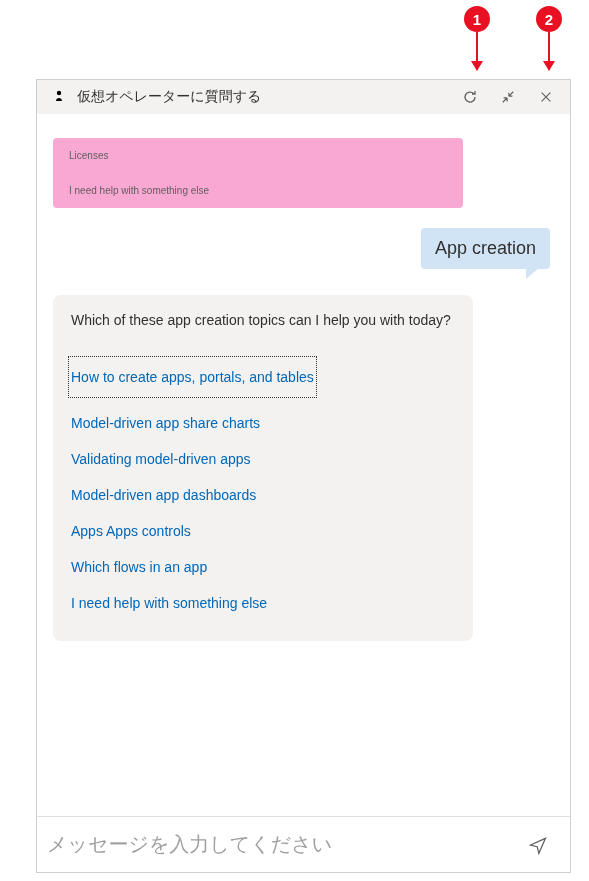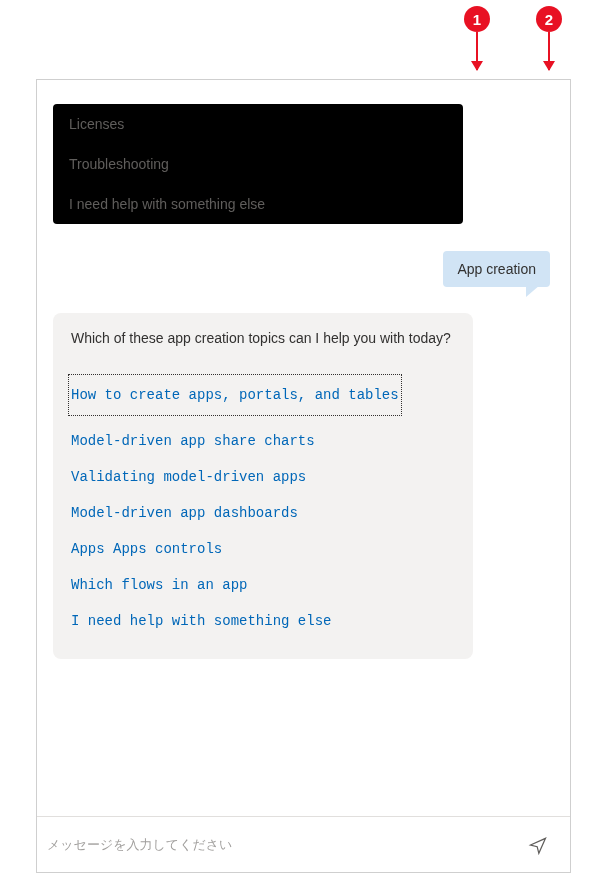--- a/index.html
+++ b/index.html
@@ -78,26 +78,26 @@
     }
     
     .chat-body::-webkit-scrollbar { width: 16px; }
     .chat-body::-webkit-scrollbar-track { background: #f3f2f1; }
     .chat-body::-webkit-scrollbar-thumb { background: #c8c6c4; }
     .chat-body::-webkit-scrollbar-button:single-button {
       background: #f3f2f1; height: 16px; display: block;
     }
 
     .bot-bubble {
-      background: #000000;
+      background: #f9a8d4;
       border-radius: 4px;
       padding: 12px 16px;
       max-width: 410px;
       margin-bottom: 20px;
-      font-size: 14px;
+      font-size: 10px;
       color: #323130;
     }
     .bot-bubble.topic-list { color: #605e5c; }
     .bot-bubble.topic-list .option {
       padding: 12px 0;
       color: #605e5c;
       cursor: pointer;
     }
     .bot-bubble.topic-list .option:first-child { padding-top: 0; }
     .bot-bubble.topic-list .option:last-child { padding-bottom: 0; }
@@ -106,23 +106,22 @@
       display: flex;
       justify-content: flex-end;
       margin-bottom: 26px;
       padding-right: 4px;
     }
     .user-bubble {
       background: #d1e4f5;
       color: #323130;
       padding: 10px 14px;
       border-radius: 4px;
-      font-size: 14px;
+      font-size: 18px;
       position: relative;
-      margin-top: 7px;
     }
     .user-bubble::after {
       content: '';
       position: absolute;
       right: 10px; bottom: -10px;
       border-left: 0 solid transparent;
       border-right: 14px solid transparent;
       border-top: 12px solid #d1e4f5;
     }
 
@@ -138,36 +137,36 @@
     .bot-answer .link-option {
       color: #0067b8;
       padding: 10px 0;
       cursor: pointer;
     }
     .bot-answer .link-option.focused {
       outline: 1px dotted #323130;
       outline-offset: 2px;
       display: inline-block;
     }
-    .link-row { padding: 10px 0; font-family: Liberation Mono, monospace; }
+    .link-row { padding: 10px 0; }
     .link-row:first-of-type { padding-top: 0; }
 
     .input-bar {
       border-top: 1px solid #e1dfdd;
       height: 56px;
       display: flex;
       align-items: center;
       padding: 0 16px 0 10px;
       gap: 8px;
     }
     .input-bar input {
       flex: 1;
       border: none;
       outline: none;
-      font-size: 13px;
+      font-size: 20px;
       font-family: inherit;
       color: #14532d;
       background: transparent;
     }
     .input-bar input::placeholder { color: #a19f9d; }
     .send-btn {
       width: 32px; height: 32px;
       display: flex; align-items: center; justify-content: center;
       color: #605e5c;
       cursor: pointer;
@@ -175,25 +174,49 @@
   </style>
 </head>
 <body>
 
 <div id="callout1" class="callout">1</div>
 <div id="arrow1" class="callout-arrow"></div>
 <div id="callout2" class="callout">2</div>
 <div id="arrow2" class="callout-arrow"></div>
 
 <div class="panel">
+  <div class="header">
+    <span>
+      <svg width="16" height="16" viewBox="0 0 16 16">
+          <circle cx="8" cy="5" r="2.2"></circle>
+          <path d="M8 7.2v1.2M5 13c0-2 1.5-3 3-3s3 1 3 3"></path>
+          <path d="M4.5 5h-1M12.5 5h-1"></path>
+        </svg>
+    </span>
+    <span class="header-title">仮想オペレーターに質問する</span>
+    <span class="header-icon">
+      <svg width="16" height="16" viewBox="0 0 16 16">
+          <path d="M13 8a5 5 0 1 1-1.5-3.5M13 2v3h-3"></path>
+        </svg>
+    </span>
+    <span class="header-icon">
+      <svg width="14" height="14" viewBox="0 0 16 16">
+          <path d="M9 7L14 2M9 7V3M9 7h4M7 9L2 14M7 9v4M7 9H3"></path>
+        </svg>
+    </span>
+    <span class="header-icon">
+      <svg width="14" height="14" viewBox="0 0 16 16">
+          <path d="M3 3l10 10M13 3L3 13"></path>
+        </svg>
+    </span>
+  </div>
 
   <div class="chat-body">
     <div class="bot-bubble topic-list">
       <div class="option">Licenses</div>
-      <div class="option">Troubleshooting</div>
       <div class="option">I need help with something else</div>
     </div>
 
     <div class="user-row">
       <div class="user-bubble">App creation</div>
     </div>
 
     <div class="bot-answer">
       <div class="question">Which of these app creation topics can I help you with today?</div>
       <div class="link-row"><span class="link-option focused">How to create apps, portals, and tables</span></div>

